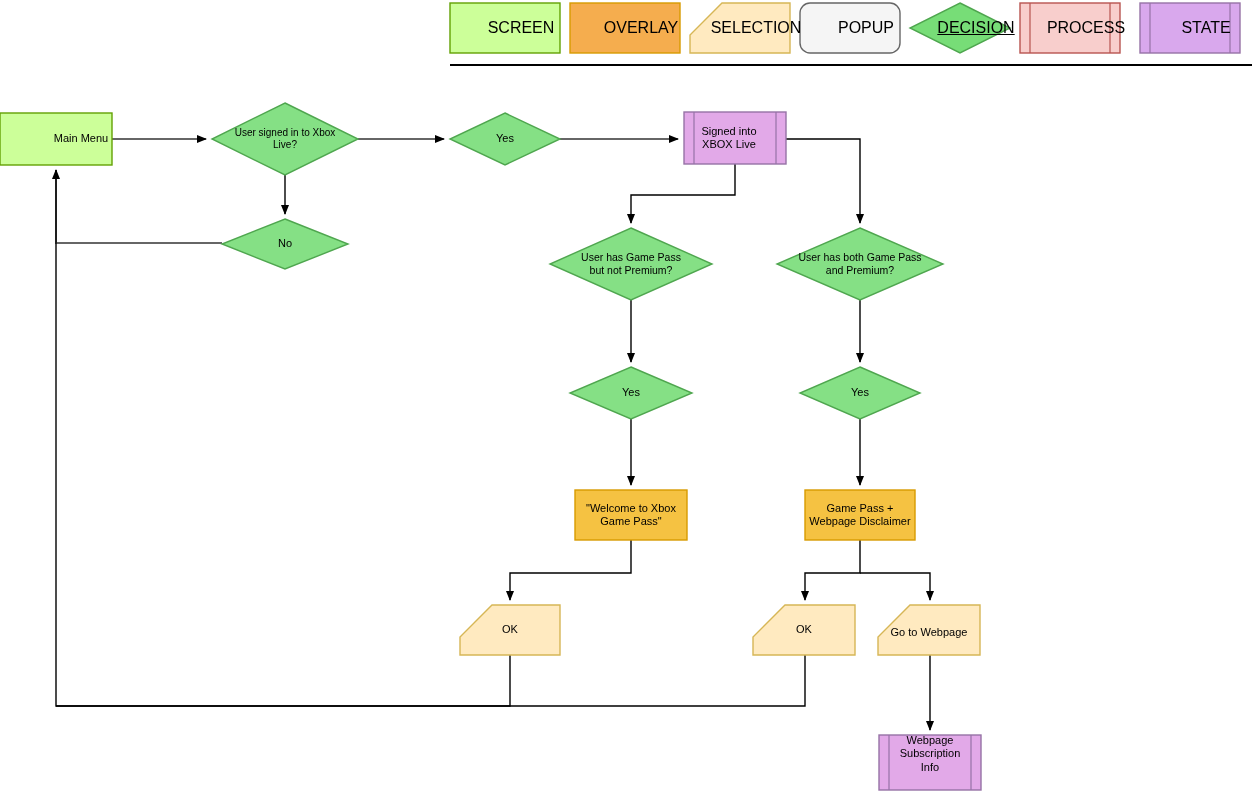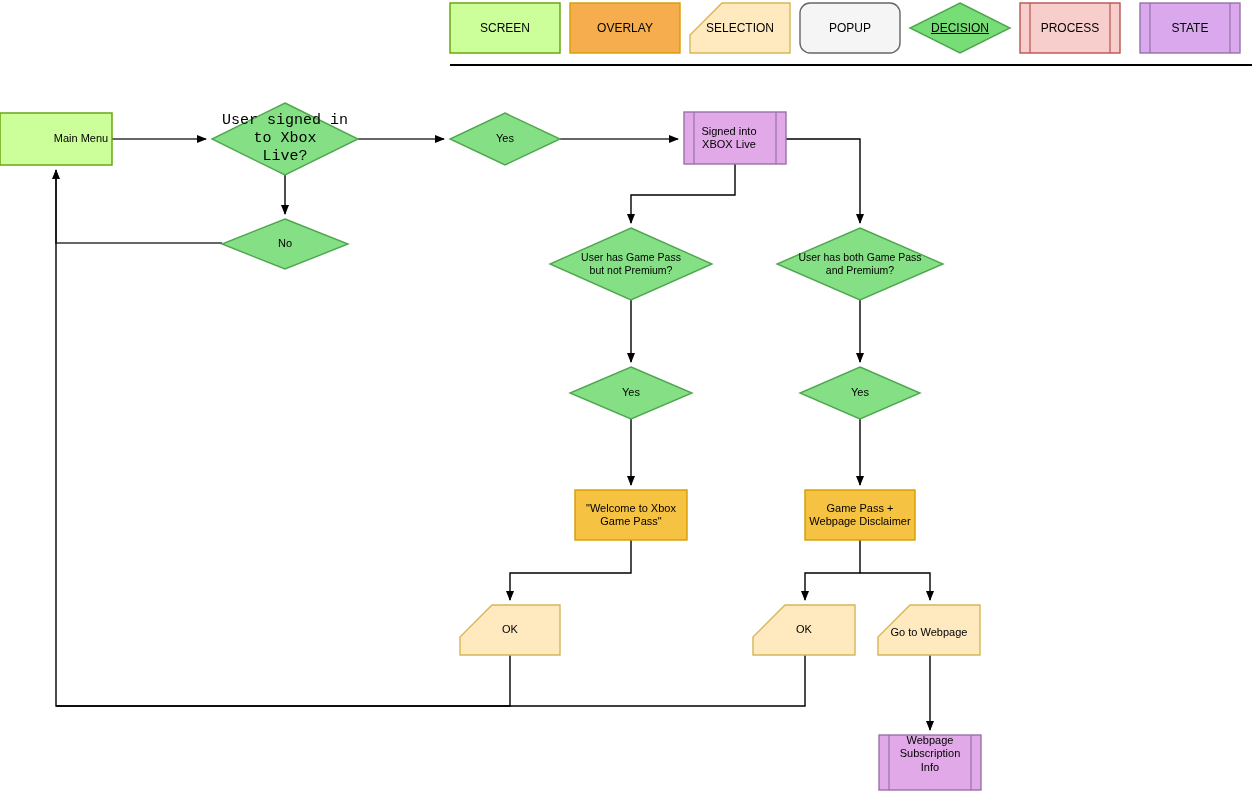--- a/index.html
+++ b/index.html
@@ -25,21 +25,22 @@
     display: flex;
     align-items: center;
     justify-content: center;
     text-align: center;
     color: #000000;
     line-height: 1.2;
     pointer-events: none;
     white-space: pre-line;
   }
   .legend-label {
-    font-size: 12px;
+    font-size: 16px;
+    margin-left: 16px;
   }
   .flow-label {
     font-size: 11px;
   }
 </style>
 </head>
 <body>
 
 <svg id="canvas" viewBox="0 0 1252 791" xmlns="http://www.w3.org/2000/svg">
   <defs>
@@ -118,21 +119,21 @@
 
 <div id="labels-layer">
     <div class="node-label legend-label" style="left: 450px; top: 3px; width: 110px; height: 50px;">SCREEN</div>
     <div class="node-label legend-label" style="left: 570px; top: 3px; width: 110px; height: 50px;">OVERLAY</div>
     <div class="node-label legend-label" style="left: 690px; top: 3px; width: 100px; height: 50px;">SELECTION</div>
     <div class="node-label legend-label" style="left: 800px; top: 3px; width: 100px; height: 50px;">POPUP</div>
     <div class="node-label legend-label" style="left: 910px; top: 3px; width: 100px; height: 50px; text-decoration: underline;">DECISION</div>
     <div class="node-label legend-label" style="left: 1020px; top: 3px; width: 100px; height: 50px;">PROCESS</div>
     <div class="node-label legend-label" style="left: 1140px; top: 3px; width: 100px; height: 50px;">STATE</div>
     <div class="node-label flow-label" style="left: 0px; top: 113px; width: 112px; height: 52px; font-size: 11px; padding-left: 25px;">Main Menu</div>
-    <div class="node-label flow-label" style="left: 212px; top: 103px; width: 146px; height: 72px; font-size: 15px; font-family: Liberation Mono, monospace;">User signed in to Xbox
+    <div class="node-label flow-label" style="left: 212px; top: 103px; width: 146px; height: 72px; font-size: 10px;">User signed in to Xbox
 Live?</div>
     <div class="node-label flow-label" style="left: 450px; top: 113px; width: 110px; height: 52px; font-size: 11px;">Yes</div>
     <div class="node-label flow-label" style="left: 222px; top: 219px; width: 126px; height: 50px; font-size: 11px;">No</div>
     <div class="node-label flow-label" style="left: 684px; top: 112px; width: 90px; height: 52px; font-size: 11px;">Signed into
 XBOX Live</div>
     <div class="node-label flow-label" style="left: 550px; top: 228px; width: 162px; height: 72px; font-size: 10.5px;">User has Game Pass
 but not Premium?</div>
     <div class="node-label flow-label" style="left: 777px; top: 228px; width: 166px; height: 72px; font-size: 10.5px;">User has both Game Pass
 and Premium?</div>
     <div class="node-label flow-label" style="left: 570px; top: 367px; width: 122px; height: 52px; font-size: 11px;">Yes</div>

